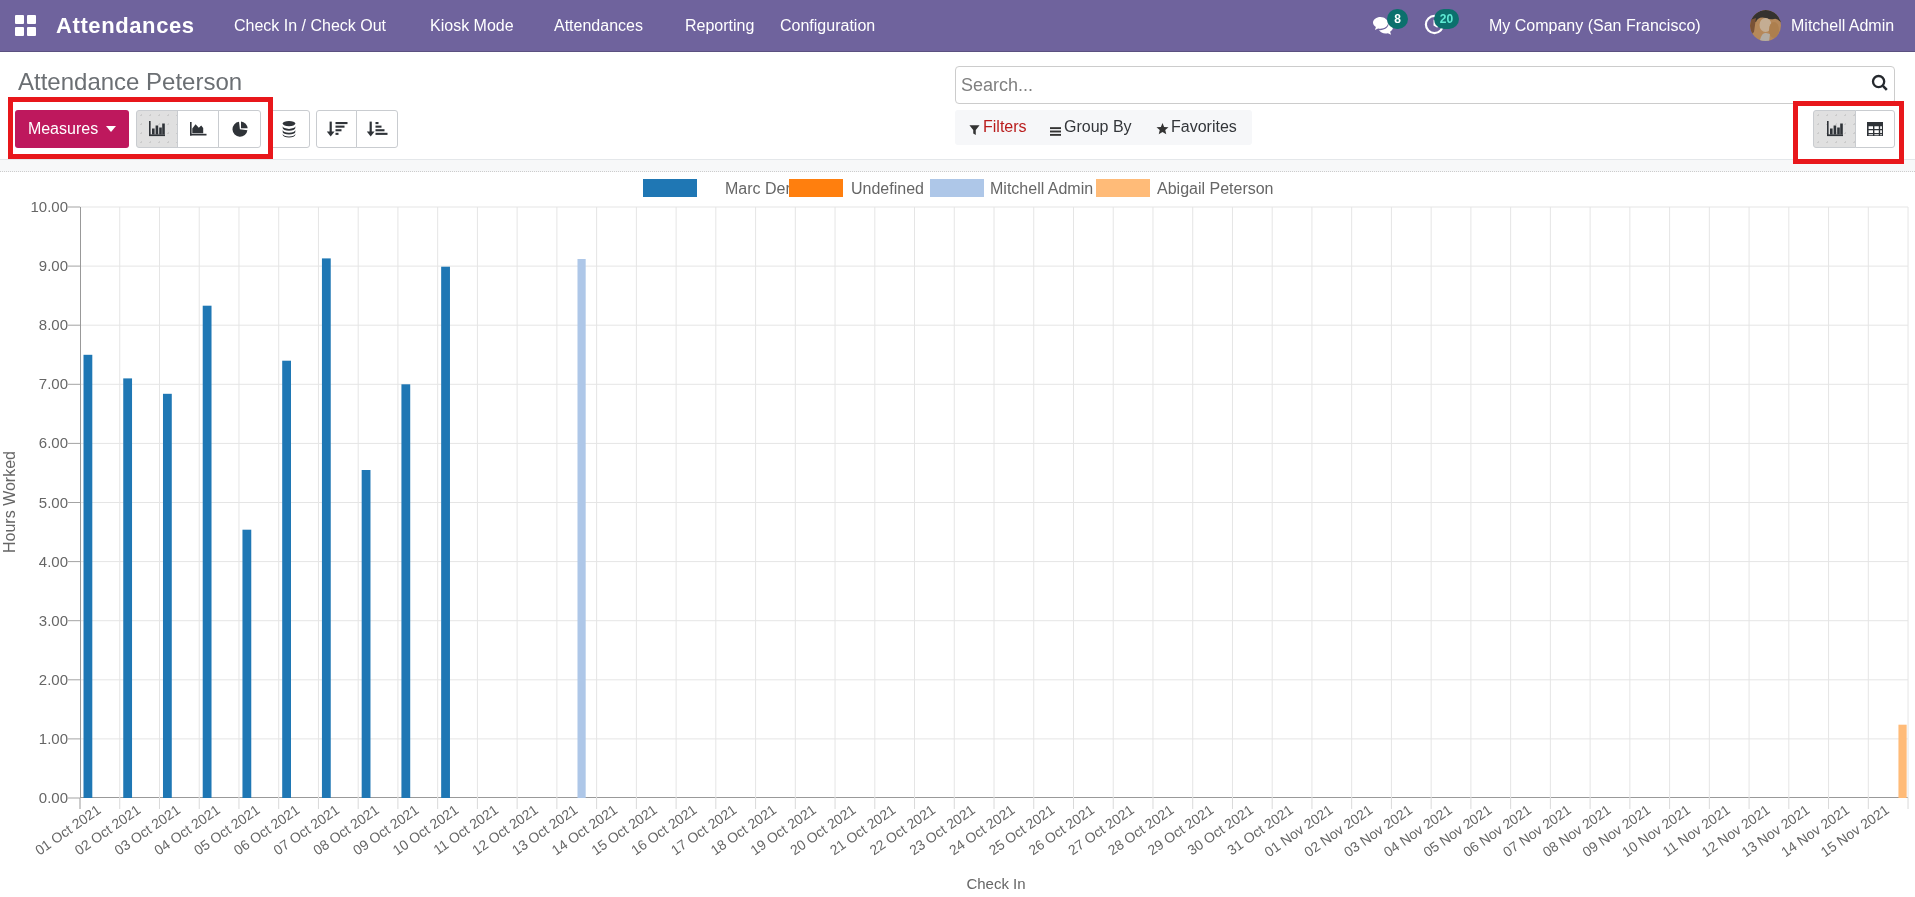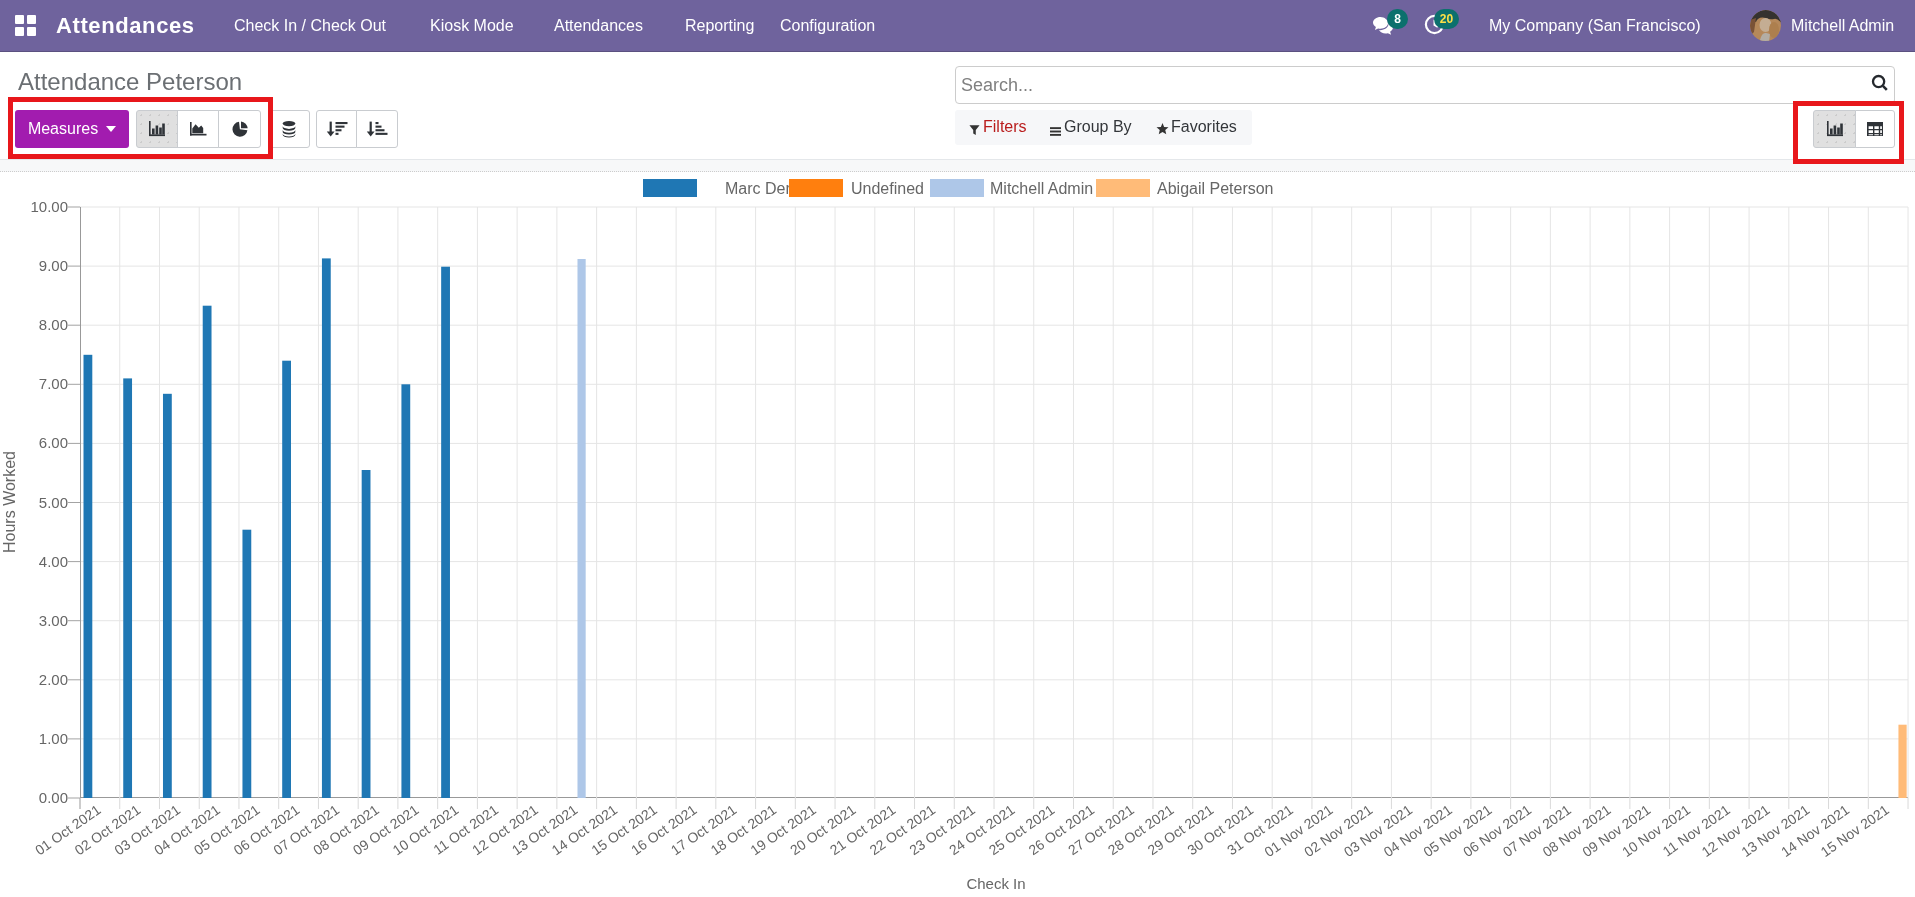--- a/index.html
+++ b/index.html
@@ -31,21 +31,21 @@
           <path d="M21 12.3 c0-2.3-1.9-4.3-4.5-5 0.1 0.4 0.2 0.9 0.2 1.3 0 3.6-3.9 6.6-8.6 6.6 -0.3 0-0.7 0-1-0.1 1.1 2 3.6 3.4 6.4 3.4 0.83 0 1.64-0.1 2.4-0.35 l3.2 1.65 -1-3 C19.9 15.7 21 14.1 21 12.3 Z"></path>
         </g>
       </svg></div>
   <div class="abs" style="left:1387px;top:9px;width:21px;height:20px;border-radius:10px;background:#0c706d;color:#fff;font-size:12px;font-weight:bold;text-align:center;line-height:20px;">8</div>
   <div class="abs" style="left:1424px;top:14px;"><svg width="21" height="21" viewBox="0 0 21 21">
         <g stroke="#ffffff" fill="none">
           <circle cx="10.5" cy="10.5" r="8.6" stroke-width="2.2"></circle>
           <path d="M10.5 5.8 V 11 L13.8 13" stroke-width="2"></path>
         </g>
       </svg></div>
-  <div class="abs" style="left:1434px;top:9px;width:25px;height:20px;border-radius:10px;background:#0c706d;color:#fde047;font-size:12px;font-weight:bold;text-align:center;line-height:20px;">20</div>
+  <div class="abs" style="left:1434px;top:9px;width:25px;height:20px;border-radius:10px;background:#0c706d;color:#5eead4;font-size:12px;font-weight:bold;text-align:center;line-height:20px;">20</div>
   <div class="navitem" style="left:1489px;">My Company (San Francisco)</div>
   <div class="abs" style="left:1750px;top:10px;width:31px;height:31px;border-radius:50%;overflow:hidden;"><svg width="32" height="32" viewBox="0 0 32 32">
         <defs>
           <clipPath id="avc">
             <circle cx="16" cy="16" r="16"></circle>
           </clipPath>
         </defs>
         <g clip-path="url(#avc)">
           <rect width="32" height="32" fill="#b5885a"></rect>
           <path d="M0 10 Q3 2 12 0 L32 0 L32 14 Q28 8 24 9 Q20 10 16 8 Q8 6 6 12 Z" fill="#35322f"></path>
@@ -62,21 +62,21 @@
 
 <div class="abs" style="left:955px;top:66px;width:940px;height:38px;border:1px solid #ccc;border-radius:4px;background:#fff;"></div>
 <div class="abs" style="left:961px;top:75px;font-size:18px;color:#808080;">Search...</div>
 <div class="abs" style="left:1871px;top:74px;"><svg width="17" height="17" viewBox="0 0 17 17">
       <g fill="none" stroke="#25292e" stroke-width="2.3">
         <circle cx="7.6" cy="7.6" r="5.6"></circle>
         <line x1="11.9" y1="11.9" x2="15.8" y2="15.8" stroke-width="2.6"></line>
       </g>
     </svg></div>
 
-<div class="abs" style="left:15px;top:110px;width:114px;height:38px;background:#a21caf;border-radius:3px;color:#fff;font-size:16px;display:flex;align-items:center;justify-content:center;gap:8px;">Measures <svg width="10" height="6" viewBox="0 0 10 6">
+<div class="abs" style="left:15px;top:110px;width:114px;height:38px;background:#be185d;border-radius:3px;color:#fff;font-size:16px;display:flex;align-items:center;justify-content:center;gap:8px;">Measures <svg width="10" height="6" viewBox="0 0 10 6">
       <path d="M0 0 H10 L5 6 Z" fill="#fff"></path>
     </svg></div>
 
 <div class="btn active" style="left:136px;width:42px;border-radius:3px 0 0 3px;">
     <svg width="20" height="20" viewBox="0 0 20 20">
       <g fill="#2f3338">
         <rect x="2" y="2" width="1.6" height="15"></rect>
         <rect x="2" y="15.4" width="16" height="1.7"></rect>
         <rect x="5" y="9.5" width="2.6" height="6"></rect>
         <rect x="8.6" y="6.5" width="2.6" height="9"></rect>

